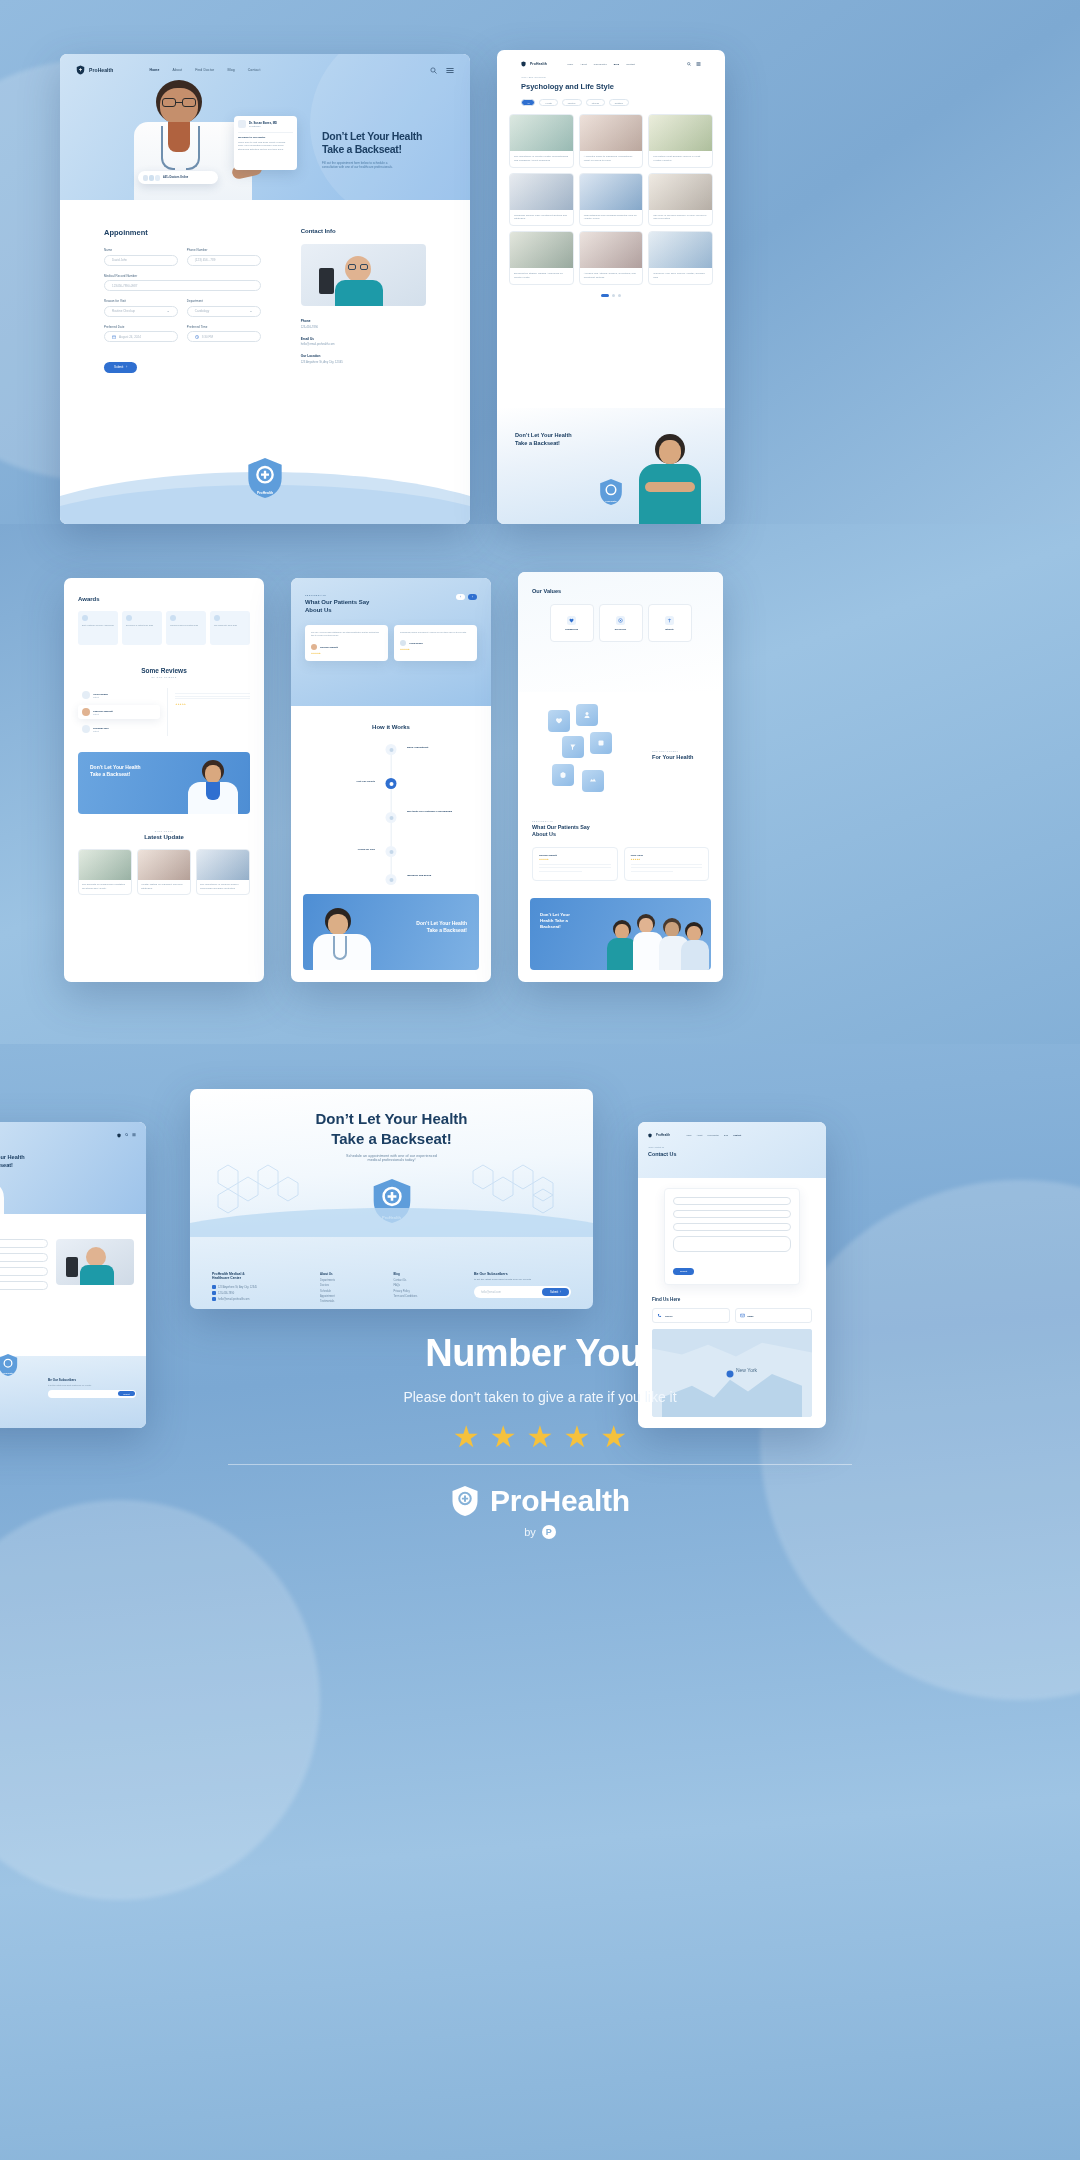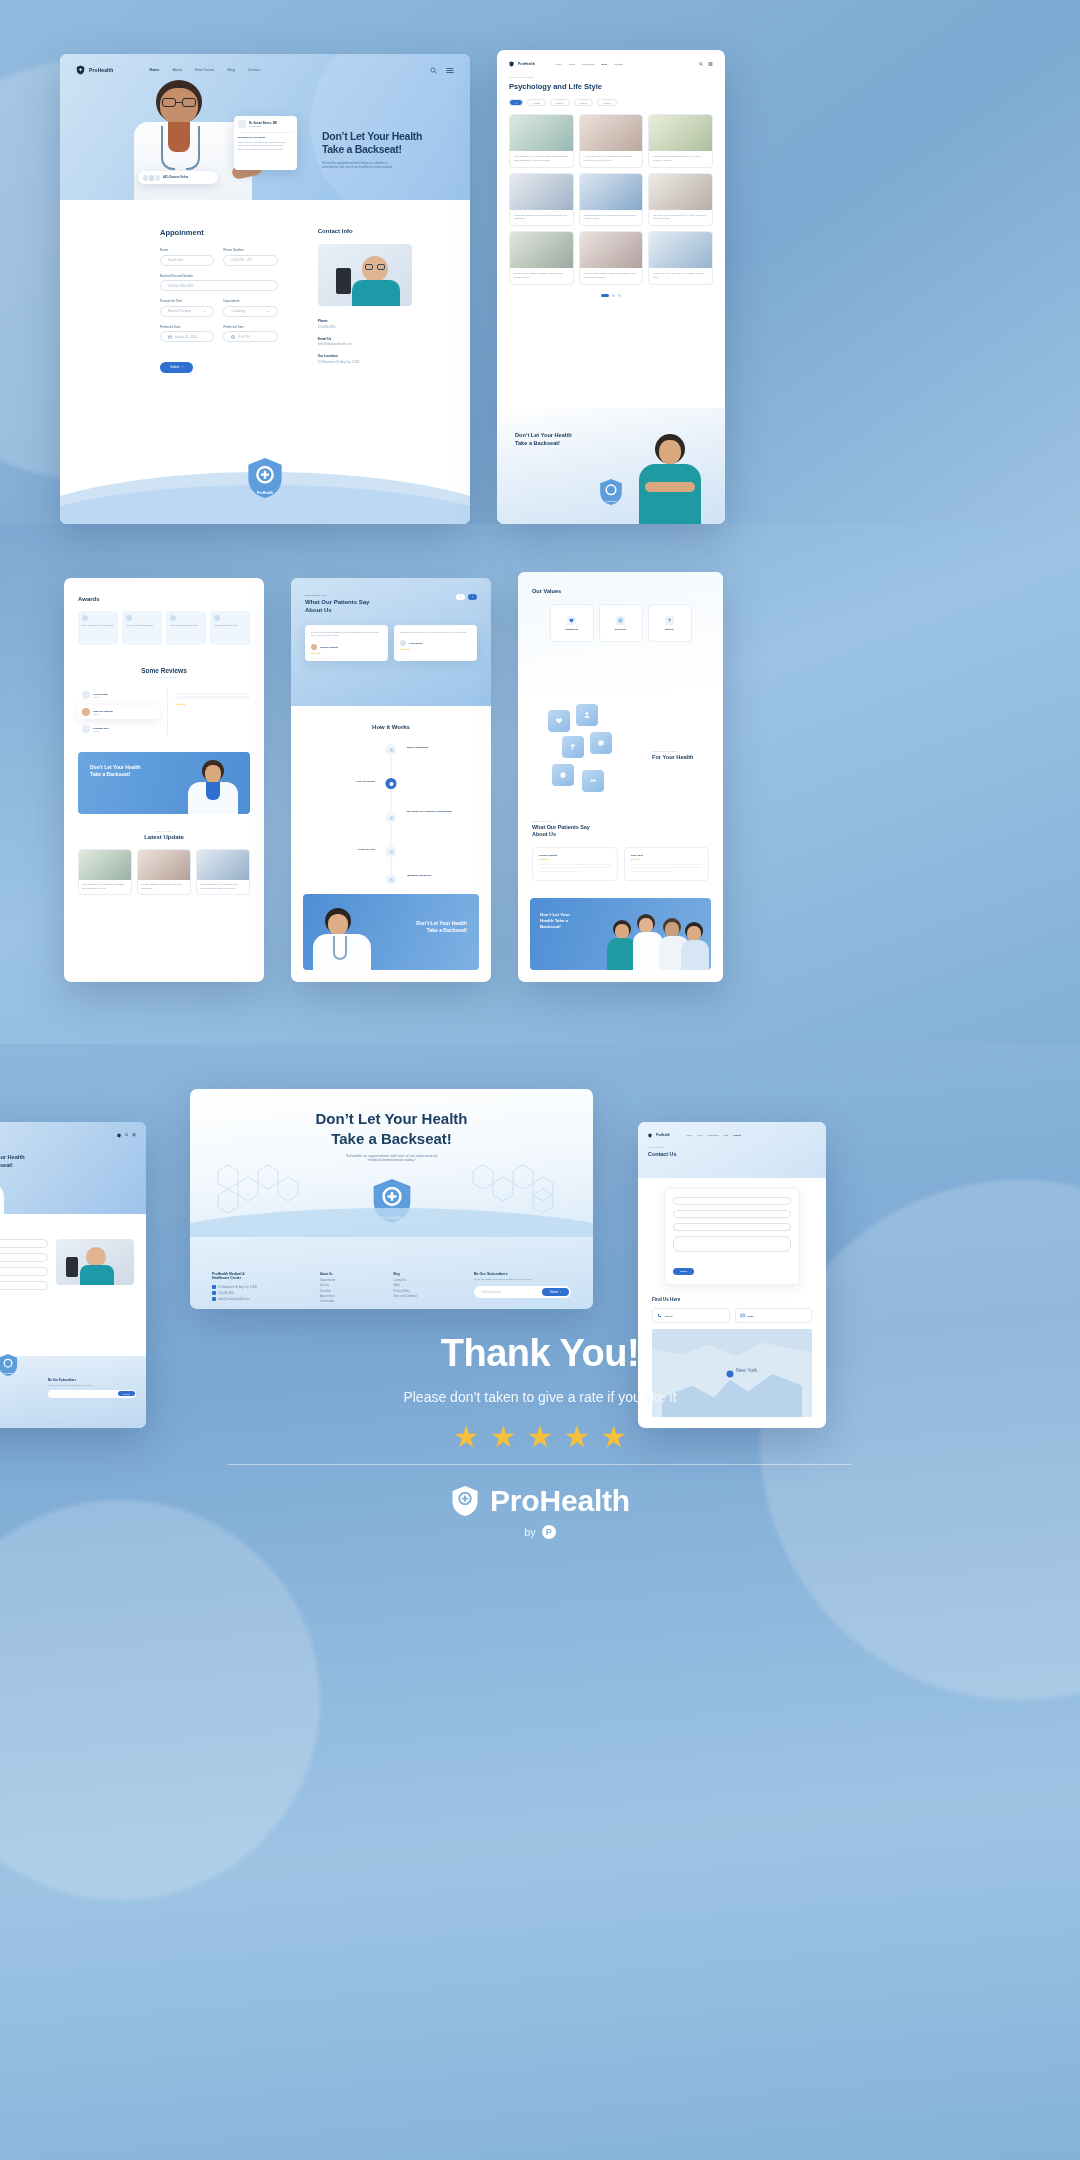--- a/index.html
+++ b/index.html
@@ -167,21 +167,21 @@
     </div>
 
     <div style="position:absolute;left:262px;top:76px;width:140px;">
       <h1 class="hero" style="font-size:10.5px;line-height:1.25;">Don’t Let Your Health</h1>
       <h1 class="hero" style="font-size:10.5px;line-height:1.25;">Take a Backseat!</h1>
       <div class="sub" style="font-size:3px;margin-top:5px;">Fill out the appointment form below to schedule a</div>
       <div class="sub" style="font-size:3px;">consultation with one of our healthcare professionals.</div>
     </div>
   </div>
 
-  <div style="padding:28px 58px 0;display:flex;gap:40px;margin-left:42px;">
+  <div style="padding:28px 44px 0;display:flex;gap:40px;">
     <div style="flex:1.25;">
       <div class="sect-title" style="font-size:7.5px;margin-bottom:11px;">Appoinment</div>
 
       <div class="row2" style="margin-bottom:8px;">
         <div>
           <label class="field-label">Name</label>
           <div class="field">
               <span>David John</span>
             </div>
         </div>
@@ -283,21 +283,21 @@
     <svg width="40" height="46" viewBox="0 0 24 26" class="ph-shield">
       <path d="M12 1 22 5v8c0 7-4.5 10.6-10 12C6.5 23.6 2 20 2 13V5z" fill="#5e9ddb"></path>
       <circle cx="12" cy="11" r="4.6" fill="none" stroke="#fff" stroke-width="1.4"></circle>
       <path d="M11.3 8.6h1.4v1.7h1.7v1.4h-1.7v1.7h-1.4v-1.7H9.6v-1.4h1.7z" fill="#fff"></path>
     </svg>
     <div style="font-size:3.4px;color:#fff;font-weight:700;margin-top:-10px;">ProHealth</div>
   </div>
 </div>
 
 <div class="card" id="m2" style="left:497px;top:50px;width:228px;height:474px;">
-  <div style="padding:8px 12px 0;">
+  <div style="padding:8px 24px 0;">
     <div class="navbar" style="padding:0;height:12px;">
       <div class="brand" style="font-size:3.4px;color:#16334f;">
         <svg class="shield" style="width:5px;height:6px;" viewBox="0 0 24 26">
           <path d="M12 1 22 5v8c0 7-4.5 10.6-10 12C6.5 23.6 2 20 2 13V5z" fill="#16334f"></path>
         </svg>
         <span>ProHealth</span>
       </div>
       <div class="navlinks" style="margin-left:20px;gap:7px;">
         <span style="font-size:2.2px;">Home</span>
         <span style="font-size:2.2px;">About</span>
@@ -903,21 +903,21 @@
         <path d="M10,70 L40,58 L62,70 L78,52 L96,64 L120,46 L150,58 L150,90 L10,90 Z" fill="#b9d4ea"></path>
         <path d="M0,20 L30,26 L56,16 L84,28 L110,14 L160,24 L160,0 L0,0 Z" fill="#cfe1f1"></path>
         <circle cx="78" cy="46" r="3.5" fill="#2f6fd0"></circle>
         <text x="84" y="44" font-size="5" fill="#4a6b88" font-family="Liberation Sans">New York</text>
       </svg>
     </div>
   </div>
 </div>
 
 <div style="position:absolute;left:0;right:0;top:1332px;text-align:center;">
-  <div style="font-size:38px;font-weight:700;color:#ffffff;letter-spacing:-.5px;">Thank You!</div>
+  <div style="font-size:38px;font-weight:700;color:#ffffff;letter-spacing:-.5px;">Number You!</div>
   <div style="font-size:14px;color:#f1f7fd;margin-top:14px;">Please don’t taken to give a rate if you like it</div>
   <div style="margin-top:14px;display:flex;gap:10px;justify-content:center;">
     <span class="star" style="font-size:30px;">★</span>
     <span class="star" style="font-size:30px;">★</span>
     <span class="star" style="font-size:30px;">★</span>
     <span class="star" style="font-size:30px;">★</span>
     <span class="star" style="font-size:30px;">★</span>
   </div>
 </div>
 

